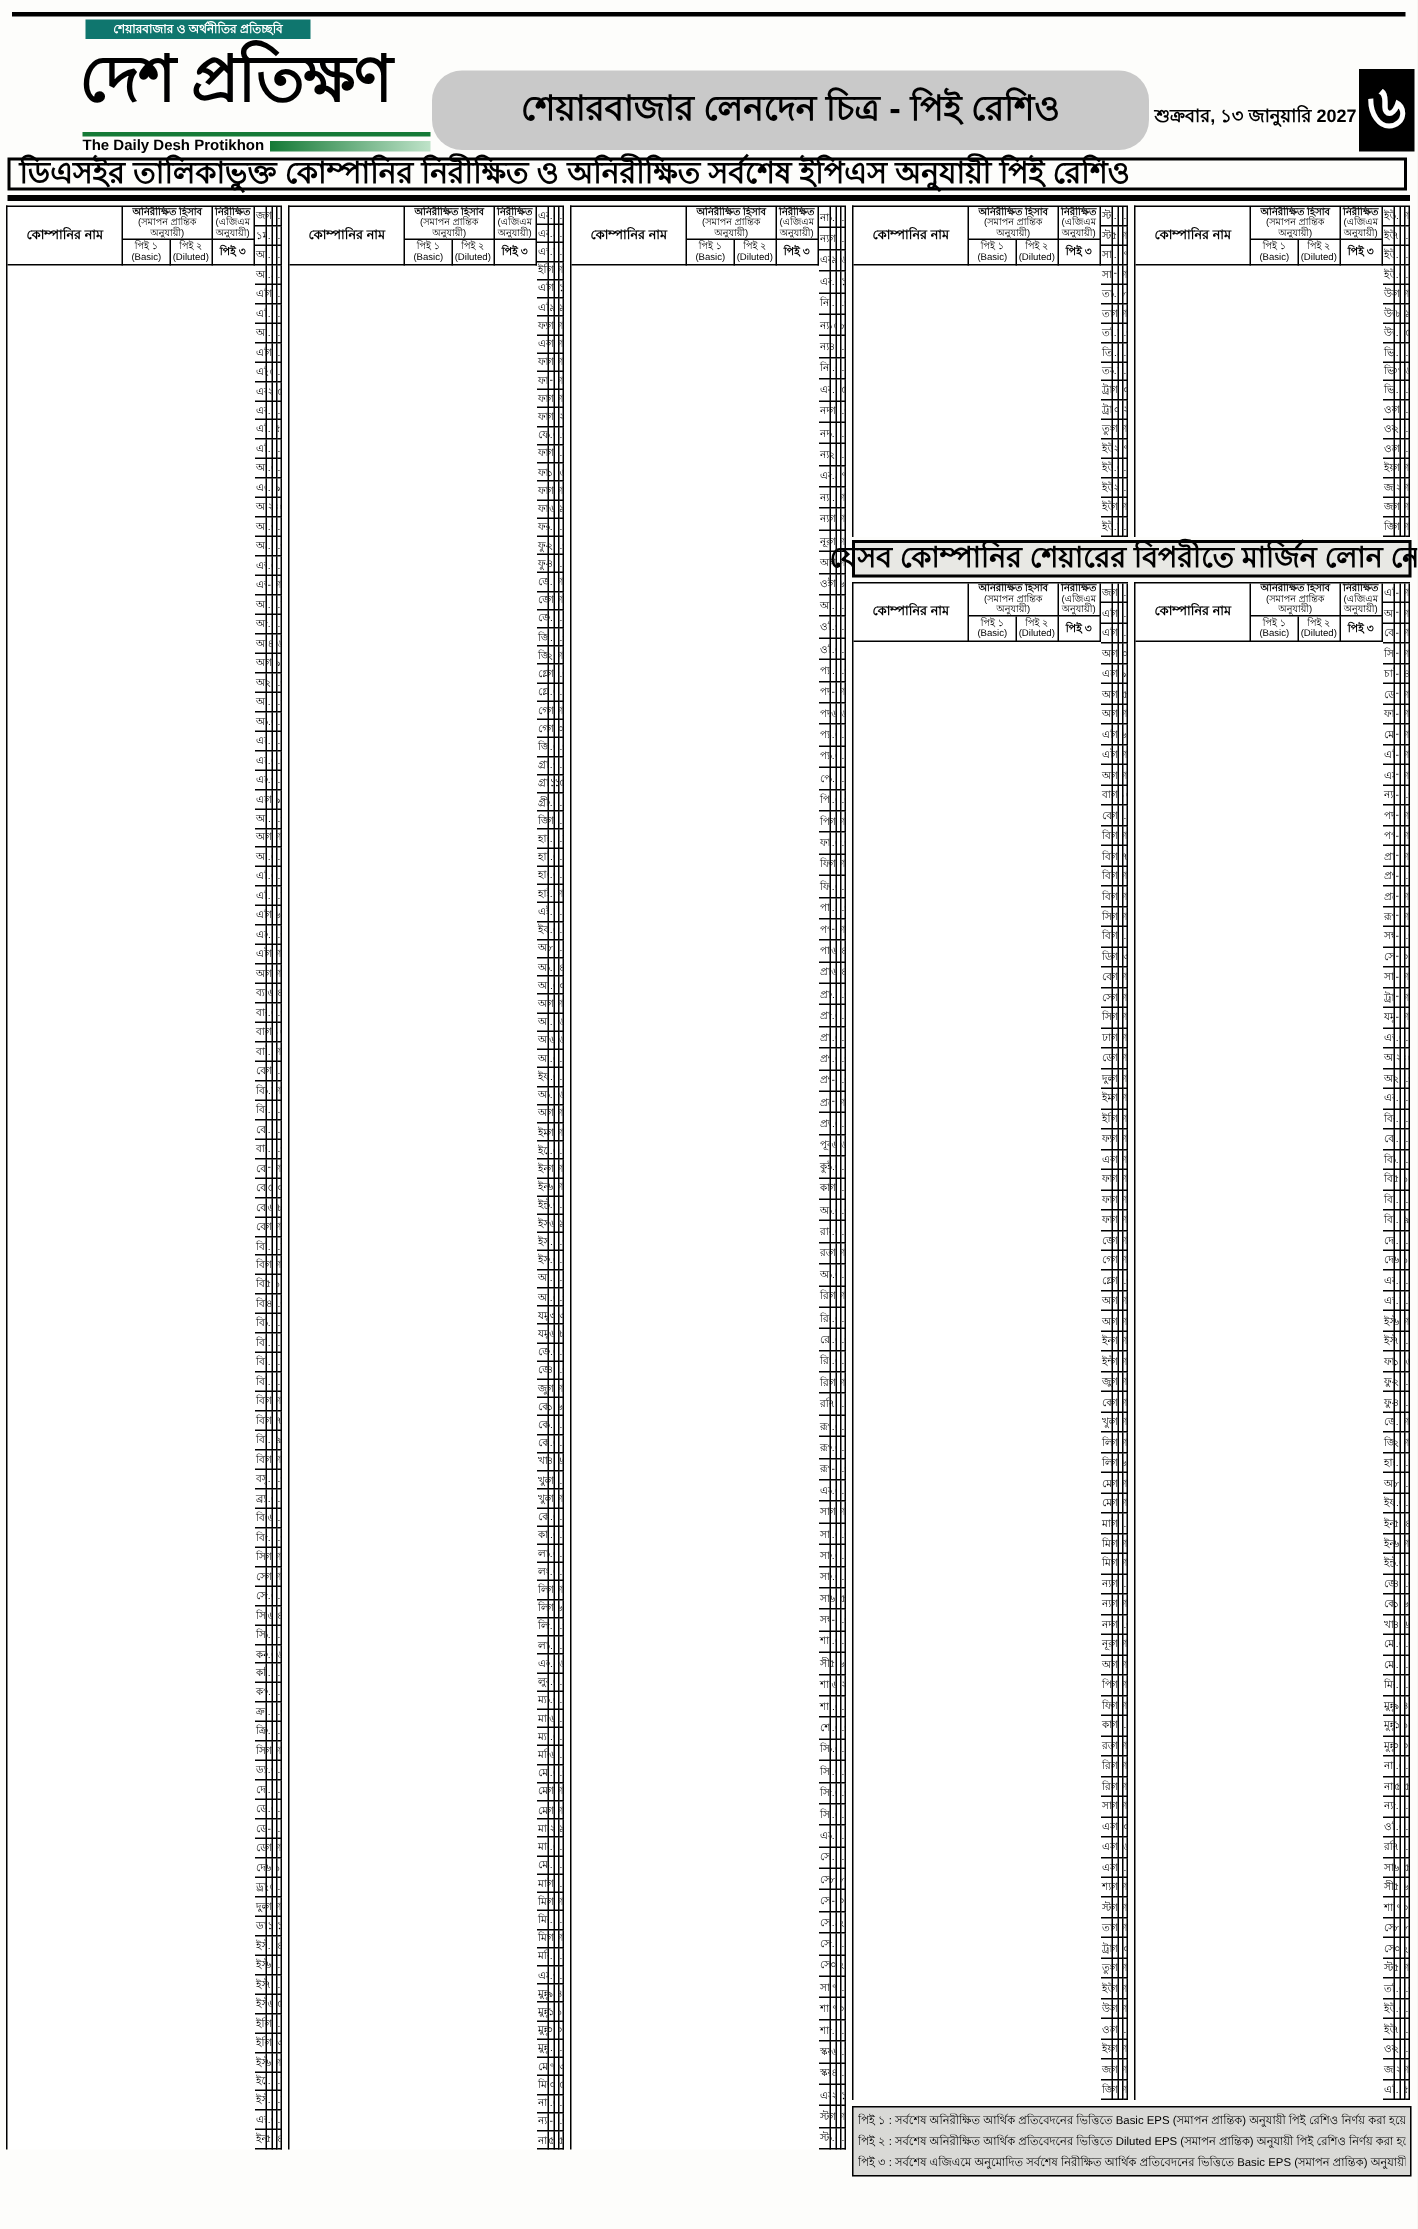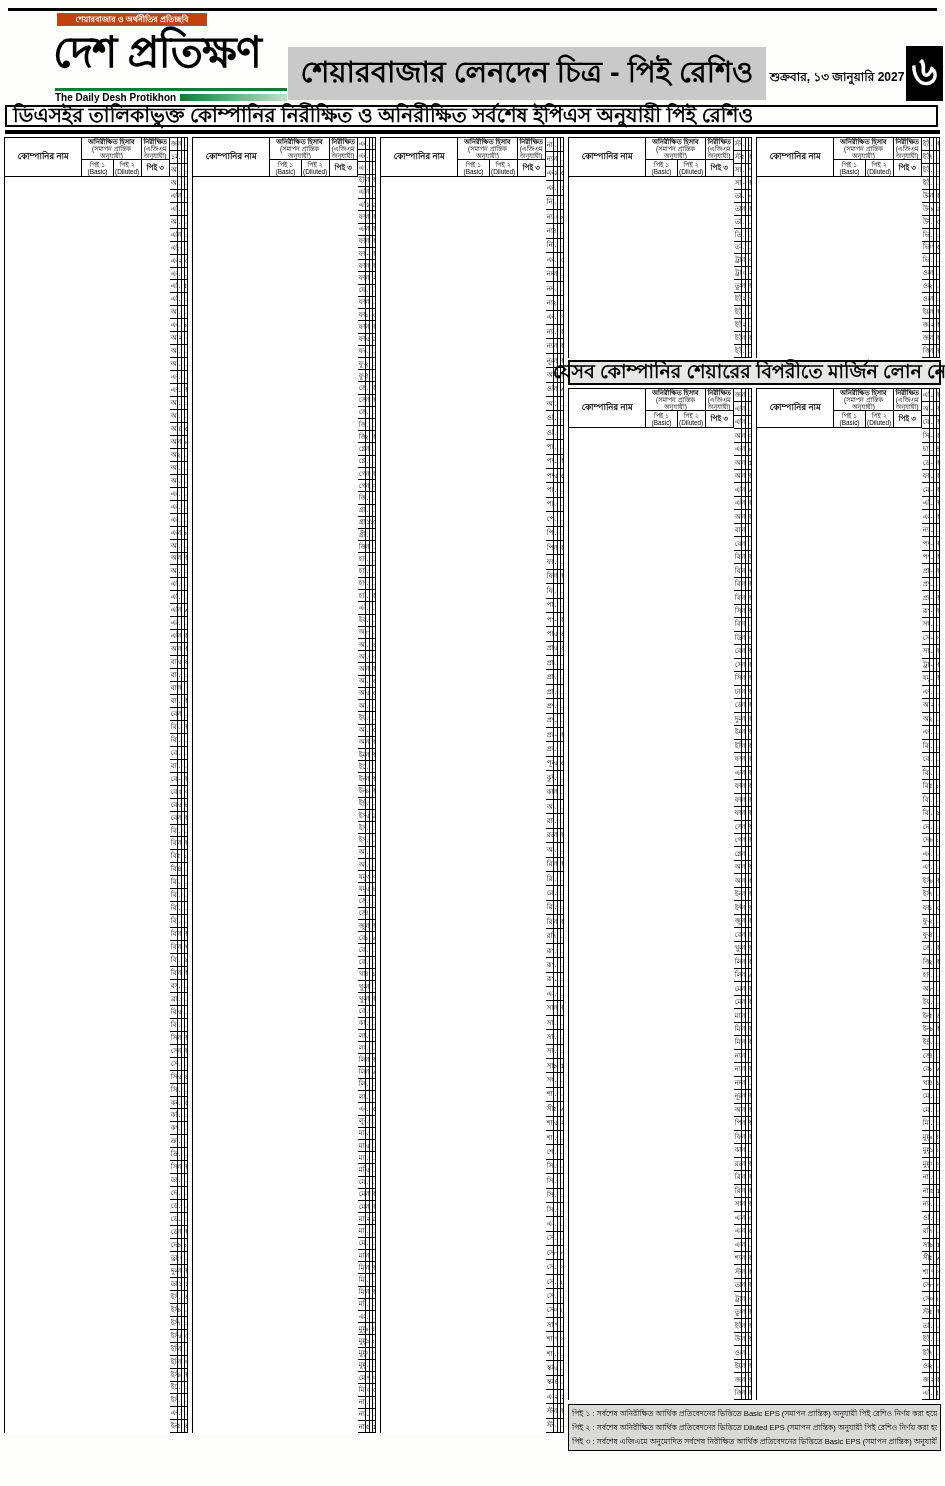--- a/index.html
+++ b/index.html
@@ -1,25 +1,25 @@
 <!DOCTYPE html>
 <html><head>
 <meta charset="utf-8">
 <style>
   html,body{margin:0;padding:0;background:#f2f2ee;}
   .page{position:relative;width:945px;height:1486px;background:#fdfdfb;font-family:"Liberation Sans","DejaVu Sans",sans-serif;color:#000;overflow:hidden;}
   .abs{position:absolute;}
   
   .toprule{left:8px;top:8px;width:929px;height:3px;background:#000;}
-  .logo-tag{left:57px;top:13px;width:150px;height:13px;background:#c2410c;color:#fff;font-size:8px;font-weight:bold;display:flex;align-items:center;justify-content:center;white-space:nowrap;}
+  .logo-tag{left:57px;top:13px;width:150px;height:13px;background:#0f766e;color:#fff;font-size:8px;font-weight:bold;display:flex;align-items:center;justify-content:center;white-space:nowrap;}
   .logo-title{left:53px;top:22px;width:235px;height:66px;font-size:43px;font-weight:900;letter-spacing:-1px;display:flex;align-items:center;white-space:nowrap;}
   .logo-sub{left:55px;top:88px;width:232px;height:13px;border-top:3px solid #157a36;display:flex;align-items:center;}
   .logo-sub span{font-size:10px;font-weight:bold;white-space:nowrap;}
   .logo-sub .greenbar{flex:1;height:7px;margin-left:4px;background:linear-gradient(90deg,#157a36,#bfe3c9);}
-  .main-title{left:288px;top:47px;width:478px;height:53px;background:#c9c9c9;display:flex;align-items:center;justify-content:center;font-size:29px;font-weight:800;white-space:nowrap;}
+  .main-title{left:288px;top:47px;width:478px;height:53px;background:#c9c9c9;display:flex;align-items:center;justify-content:center;font-size:23px;font-weight:800;white-space:nowrap;border-radius:20px;}
   .date-line{left:768px;top:68px;width:138px;height:20px;display:flex;align-items:center;justify-content:center;font-size:12px;font-weight:bold;white-space:nowrap;}
   .page-num{left:906px;top:46px;width:37px;height:55px;background:#000;color:#fff;display:flex;align-items:center;justify-content:center;font-size:40px;font-weight:bold;}
   .subtitle{left:5px;top:105px;width:933px;height:22px;border:2px solid #000;box-sizing:border-box;display:flex;align-items:center;padding-left:6px;font-size:20px;font-weight:800;white-space:nowrap;}
   .blackband{left:5px;top:130px;width:935px;height:4px;background:#000;}
   
   .tbl{display:flex;flex-direction:row;border-left:1px solid #000;border-top:1px solid #000;box-sizing:border-box;background:#fff;}
   .hcell{border-right:1px solid #000;border-bottom:1px solid #000;display:flex;flex-direction:column;align-items:center;justify-content:center;text-align:center;font-size:6.4px;line-height:1.12;overflow:hidden;padding:1px 0;}
   .hcell b{font-size:7.2px;}
   .hgrid{display:grid;grid-template-columns:47% 19% 17% 17%;grid-template-rows:22px 17px;}
   .hc-company{grid-column:1;grid-row:1/3;font-size:8.5px;font-weight:bold;}

